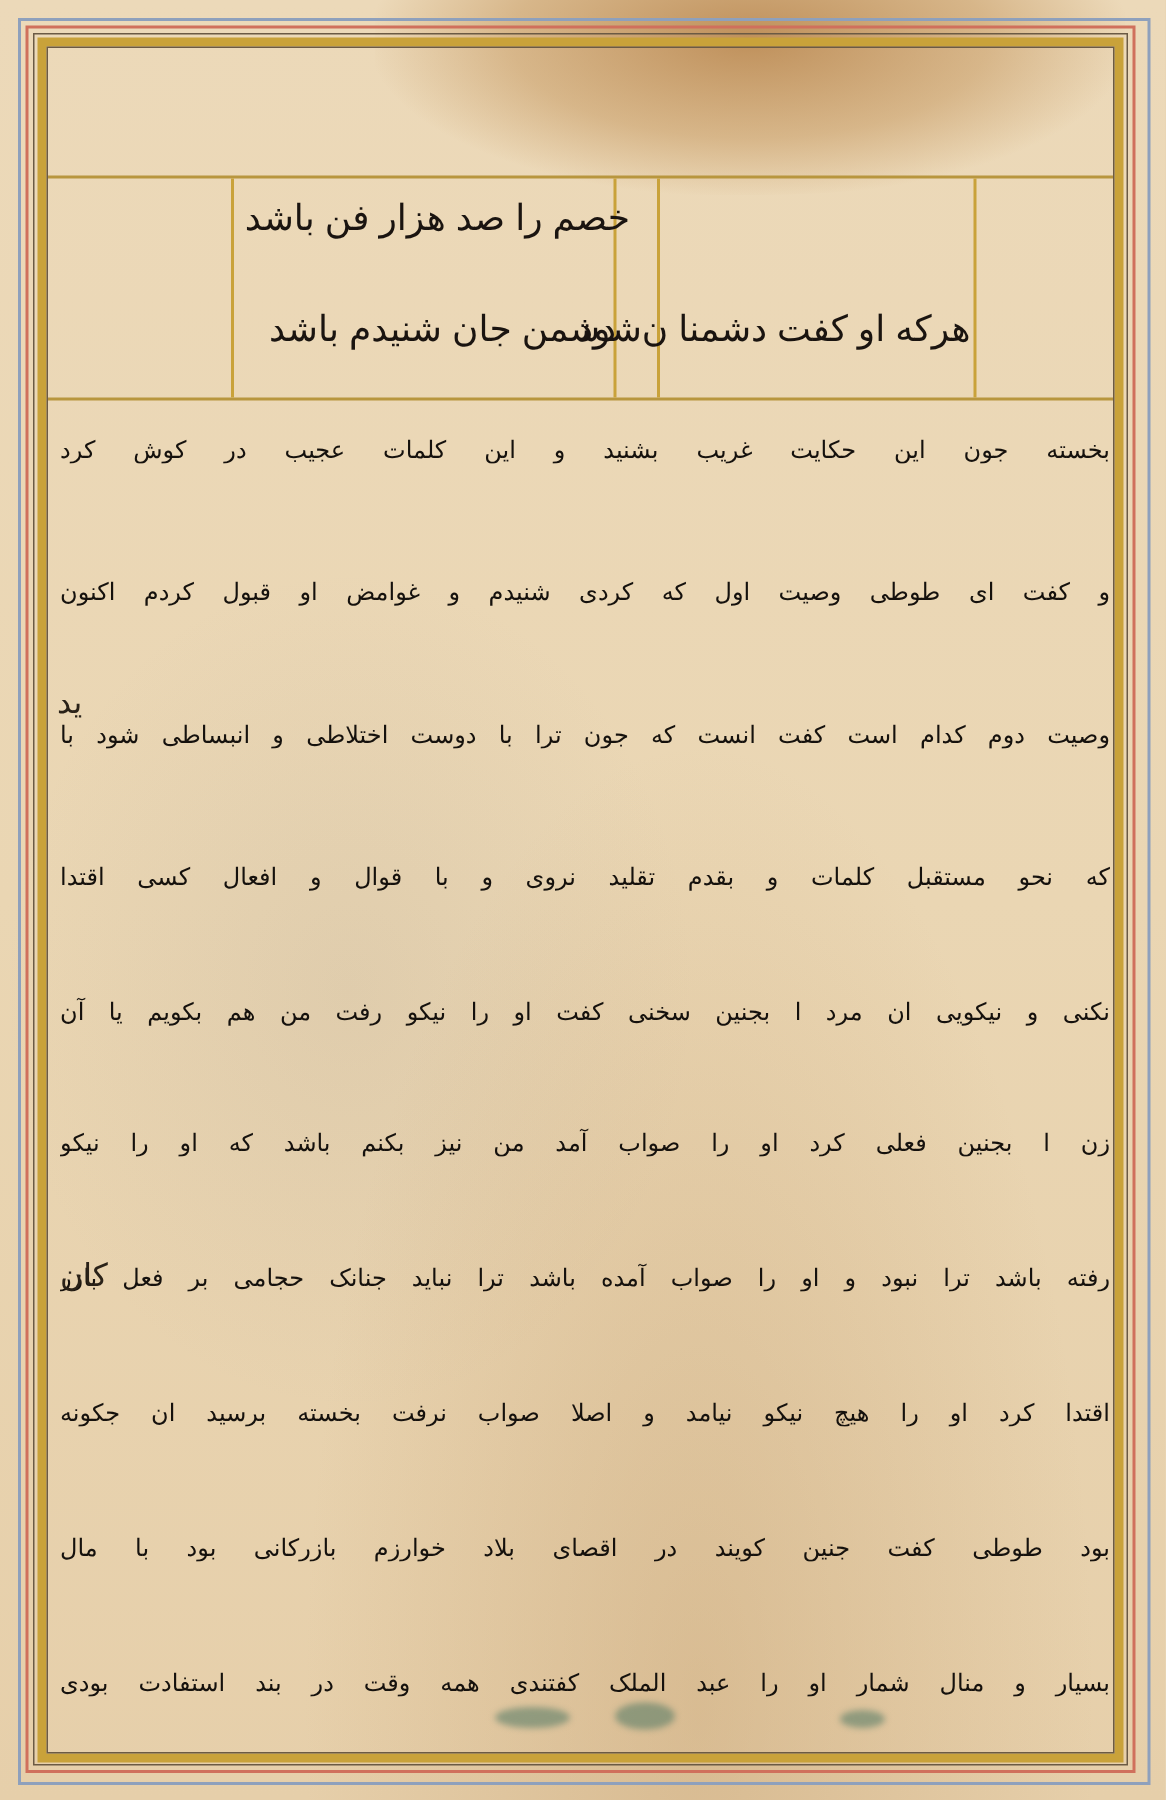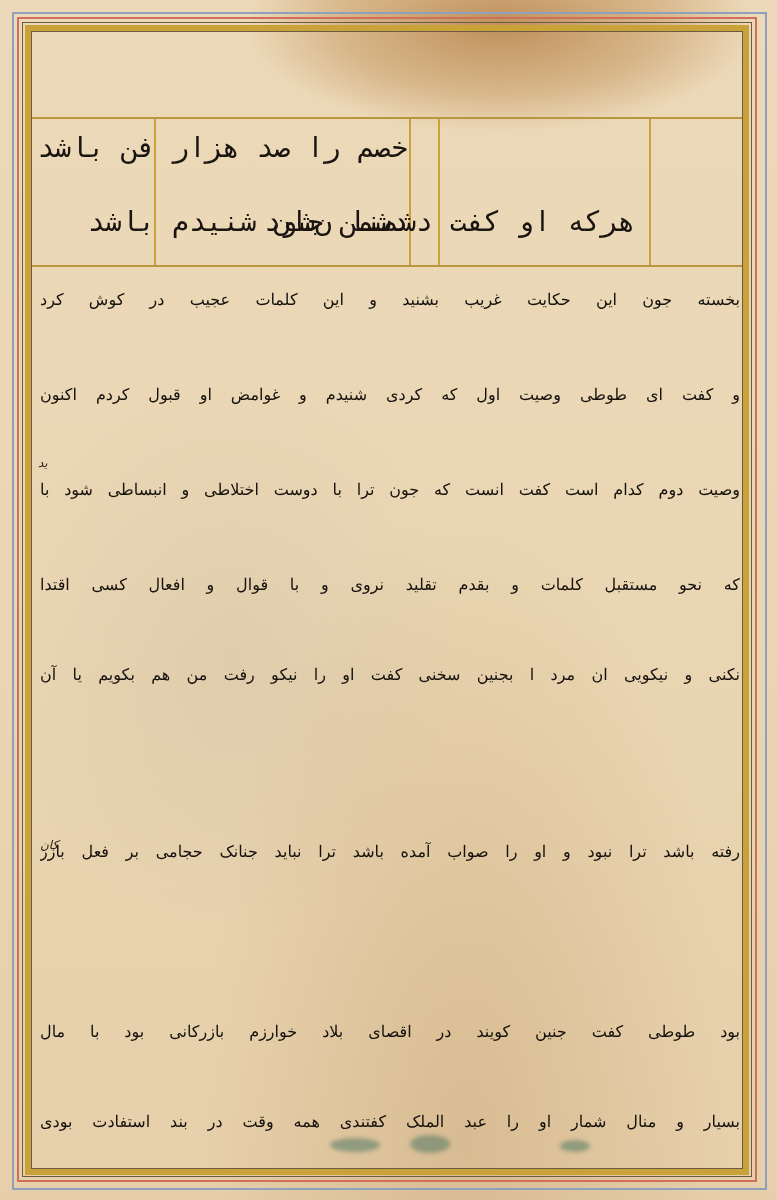--- a/index.html
+++ b/index.html
@@ -28,33 +28,33 @@
   .rule-gold { left: 25px; top: 25px; width: 724px; height: 1150px; border: 6px solid #c9a23a; }
   .rule-inner { left: 31px; top: 31px; width: 712px; height: 1138px; border: 1px solid #6b5a44; }
 
   .verse-box {
     position: absolute; left: 32px; top: 117px; width: 710px; height: 146px;
     border-top: 2px solid #b8963e; border-bottom: 2px solid #b8963e;
   }
   .vline { position: absolute; top: 0; bottom: 0; width: 2px; background: #c9a23a; }
   .verse {
     position: absolute; direction: rtl; text-align: center;
-    font-family: Liberation Mono, monospace; font-size: 28px; color: #1a1410;
+    font-family: Liberation Sans, sans-serif; font-size: 24px; color: #1a1410;
     white-space: nowrap;
+    margin-left: 12px;
   }
   .prose {
     position: absolute; left: 40px; width: 700px;
     direction: rtl; text-align: justify; text-align-last: justify;
     font-family: "DejaVu Serif", serif; font-size: 16px; color: #15110d;
     white-space: nowrap; overflow: hidden;
   }
   .note {
-    position: absolute; font-family: "DejaVu Serif", serif; font-size: 12px; color: #2a2218;
+    position: absolute; font-family: "DejaVu Serif", serif; font-size: 21px; color: #2a2218;
     direction: rtl;
-    font-style: italic;
   }
   .mold { position: absolute; background: rgba(80,120,100,0.55); border-radius: 50%; filter: blur(2px); }
 </style>
 </head>
 <body>
 
 <div class="page">
   <div class="stain"></div>
 
   <div class="rule rule-blue"></div>
@@ -72,21 +72,23 @@
     <div class="verse" style="left:126px; width:250px; top:12px;">خصم را صد هزار فن باشد</div>
     <div class="verse" style="left:398px; width:205px; top:86px;">هرکه او کفت دشمنا ن‌شود</div>
     <div class="verse" style="left:126px; width:250px; top:86px;">دشمن جان شنیدم باشد</div>
   </div>
 
   <div class="prose" style="top:290px">بخسته جون این حکایت غریب بشنید و این کلمات عجیب در کوش کرد</div>
   <div class="prose" style="top:385px">و کفت ای طوطی وصیت اول که کردی شنیدم و غوامض او قبول کردم اکنون</div>
   <div class="prose" style="top:480px">وصیت دوم کدام است کفت انست که جون ترا با دوست اختلاطی و انبساطی شود با</div>
   <div class="prose" style="top:575px">که نحو مستقبل کلمات و بقدم تقلید نروی و با قوال و افعال کسی اقتدا</div>
   <div class="prose" style="top:665px">نکنی و نیکویی ان مرد ا بجنین سخنی کفت او را نیکو رفت من هم بکویم یا آن</div>
+  <div class="prose" style="top:752px">زن ا بجنین فعلی کرد او را صواب آمد من نیز بکنم باشد که او را نیکو</div>
   <div class="prose" style="top:842px">رفته باشد ترا نبود و او را صواب آمده باشد ترا نباید جنانک حجامی بر فعل بازر</div>
+  <div class="prose" style="top:932px">اقتدا کرد او را هیچ نیکو نیامد و اصلا صواب نرفت بخسته برسید ان جکونه</div>
   <div class="prose" style="top:1112px">بسیار و منال شمار او را عبد الملک کفتندی همه وقت در بند استفادت بودی</div>
   <div class="prose" style="top:1022px">بود طوطی کفت جنین کویند در اقصای بلاد خوارزم بازرکانی بود با مال</div>
 
   <div class="note" style="left:38px; top:456px;">ید</div>
   <div class="note" style="left:40px; top:838px;">کان</div>
 
   <div class="mold" style="left:330px; top:1138px; width:50px; height:14px;"></div>
   <div class="mold" style="left:410px; top:1135px; width:40px; height:18px;"></div>
   <div class="mold" style="left:560px; top:1140px; width:30px; height:12px;"></div>
 </div>

